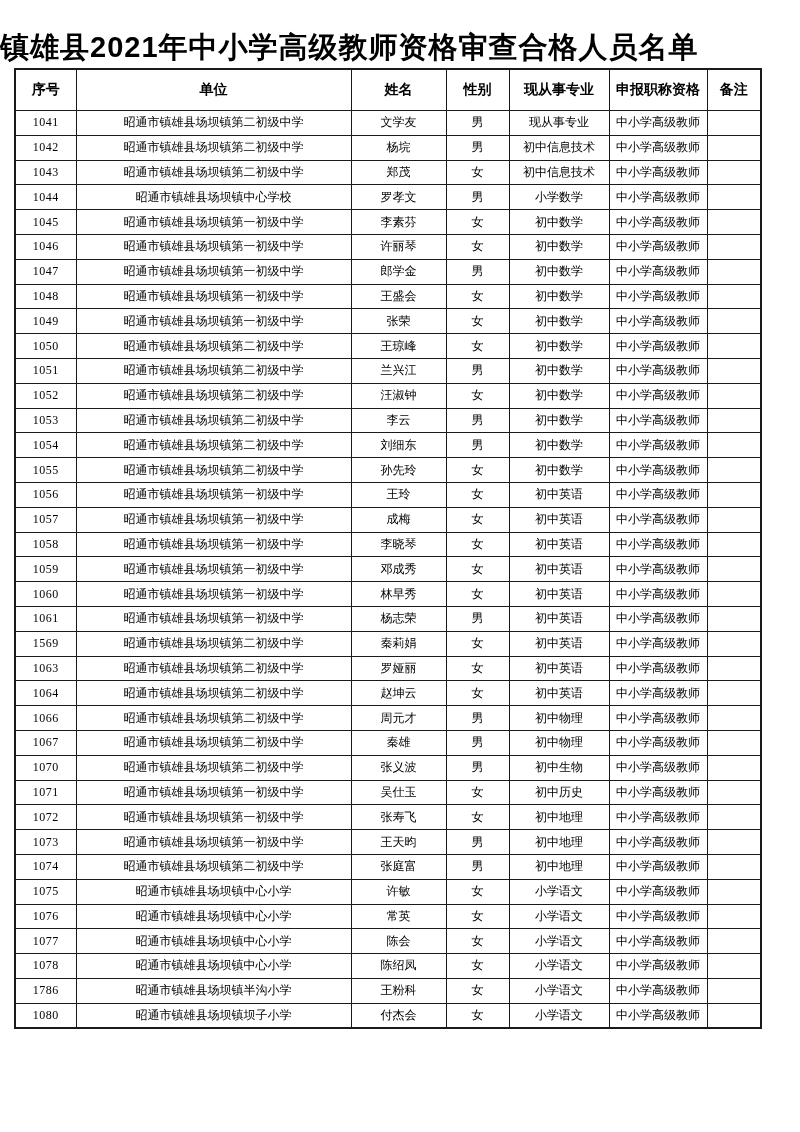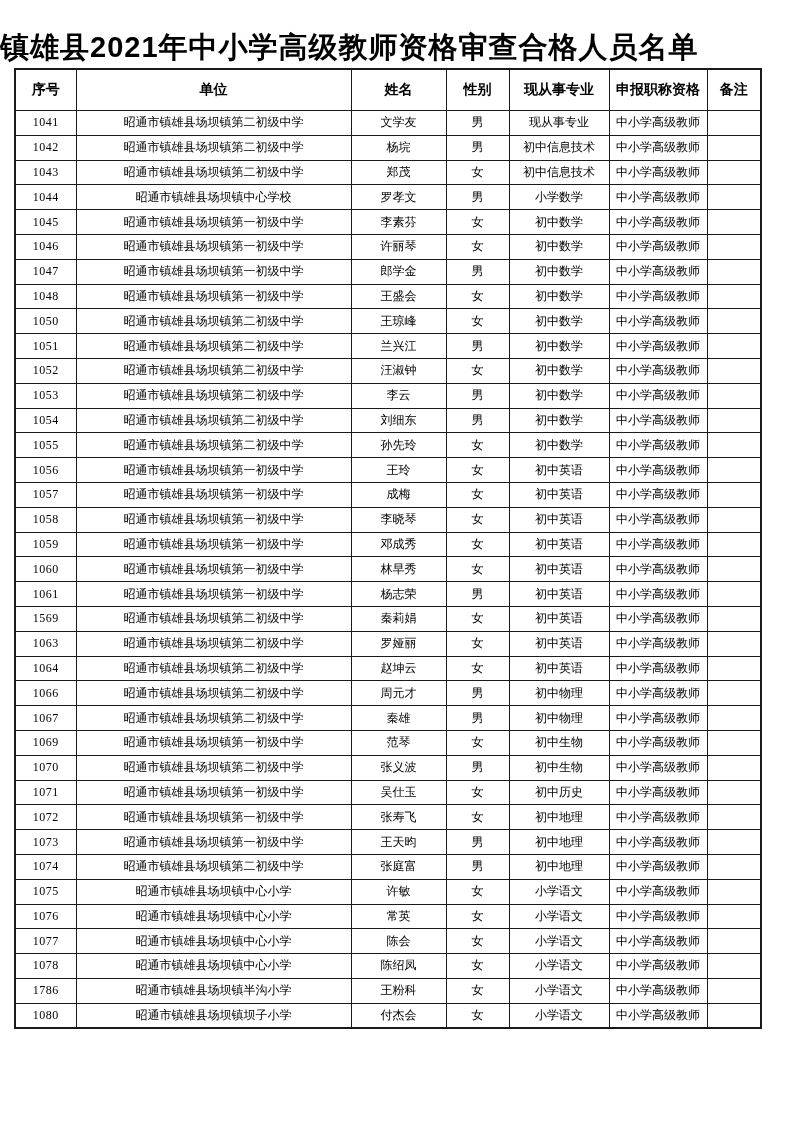--- a/index.html
+++ b/index.html
@@ -162,20 +162,29 @@
       <tr>
         <td class="col-seq">1048</td>
         <td>昭通市镇雄县场坝镇第一初级中学</td>
         <td>王盛会</td>
         <td>女</td>
         <td>初中数学</td>
         <td>中小学高级教师</td>
         <td></td>
       </tr>
       <tr>
+        <td class="col-seq">1049</td>
+        <td>昭通市镇雄县场坝镇第一初级中学</td>
+        <td>张荣</td>
+        <td>女</td>
+        <td>初中数学</td>
+        <td>中小学高级教师</td>
+        <td></td>
+      </tr>
+      <tr>
         <td class="col-seq">1050</td>
         <td>昭通市镇雄县场坝镇第二初级中学</td>
         <td>王琼峰</td>
         <td>女</td>
         <td>初中数学</td>
         <td>中小学高级教师</td>
         <td></td>
       </tr>
       <tr>
         <td class="col-seq">1051</td>
@@ -311,29 +320,20 @@
         <td>初中物理</td>
         <td>中小学高级教师</td>
         <td></td>
       </tr>
       <tr>
         <td class="col-seq">1067</td>
         <td>昭通市镇雄县场坝镇第二初级中学</td>
         <td>秦雄</td>
         <td>男</td>
         <td>初中物理</td>
-        <td>中小学高级教师</td>
-        <td></td>
-      </tr>
-      <tr>
-        <td class="col-seq">1069</td>
-        <td>昭通市镇雄县场坝镇第一初级中学</td>
-        <td>范琴</td>
-        <td>女</td>
-        <td>初中生物</td>
         <td>中小学高级教师</td>
         <td></td>
       </tr>
       <tr>
         <td class="col-seq">1070</td>
         <td>昭通市镇雄县场坝镇第二初级中学</td>
         <td>张义波</td>
         <td>男</td>
         <td>初中生物</td>
         <td>中小学高级教师</td>

